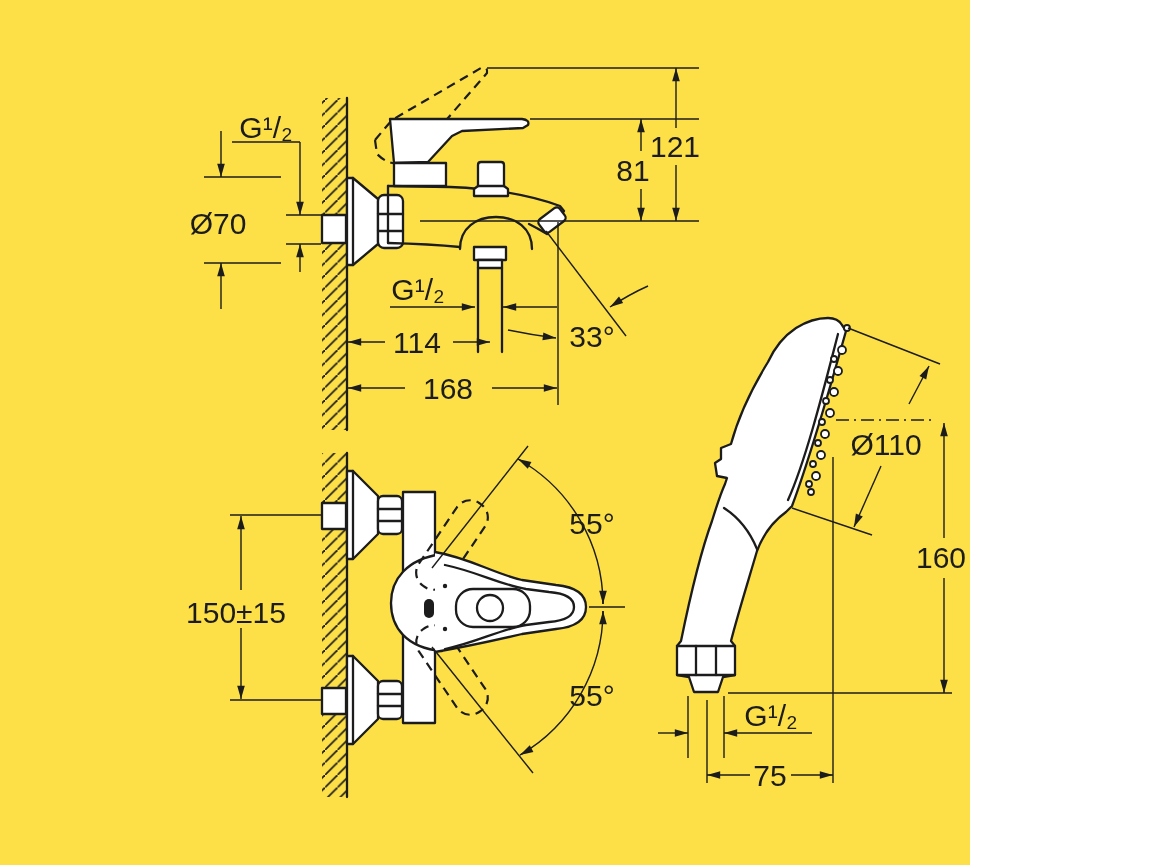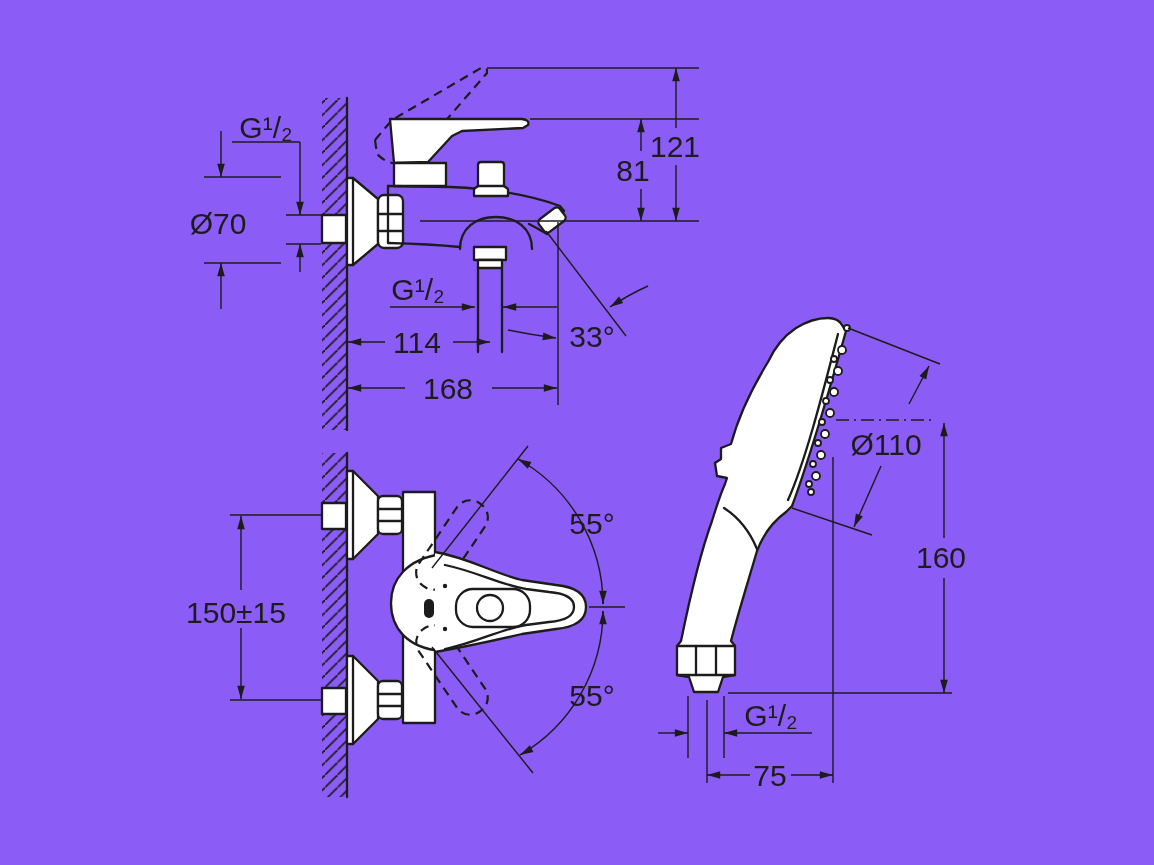--- a/index.html
+++ b/index.html
@@ -1,16 +1,16 @@
 <!DOCTYPE html>
 <html><head>
 <meta charset="utf-8">
 <style>
   html,body{margin:0;padding:0;background:#ffffff;}
-  .stage{width:1154px;height:865px;background:#8b5cf6;position:relative;}
+  .stage{width:970px;height:865px;background:#fde047;position:relative;}
   svg{display:block;}
   .ob{stroke:#1c1c1c;stroke-width:2.3;fill:none;stroke-linejoin:round;stroke-linecap:round;}
   .obf{stroke:#1c1c1c;stroke-width:2.3;fill:#ffffff;stroke-linejoin:round;}
   .fill{fill:#ffffff;stroke:none;}
   .ln{stroke:#1c1c1c;stroke-width:1.4;fill:none;}
   .dash{stroke:#1c1c1c;stroke-width:2.2;fill:none;stroke-dasharray:9 6;stroke-linejoin:round;}
   .dashdot{stroke:#1c1c1c;stroke-width:1.4;fill:none;stroke-dasharray:13 5 2 5;}
   .noz{stroke:#1c1c1c;stroke-width:1.8;fill:#ffffff;}
   .t{font:30px "Liberation Sans","DejaVu Sans",sans-serif;fill:#1c1c1c;text-anchor:middle;}
 </style>

